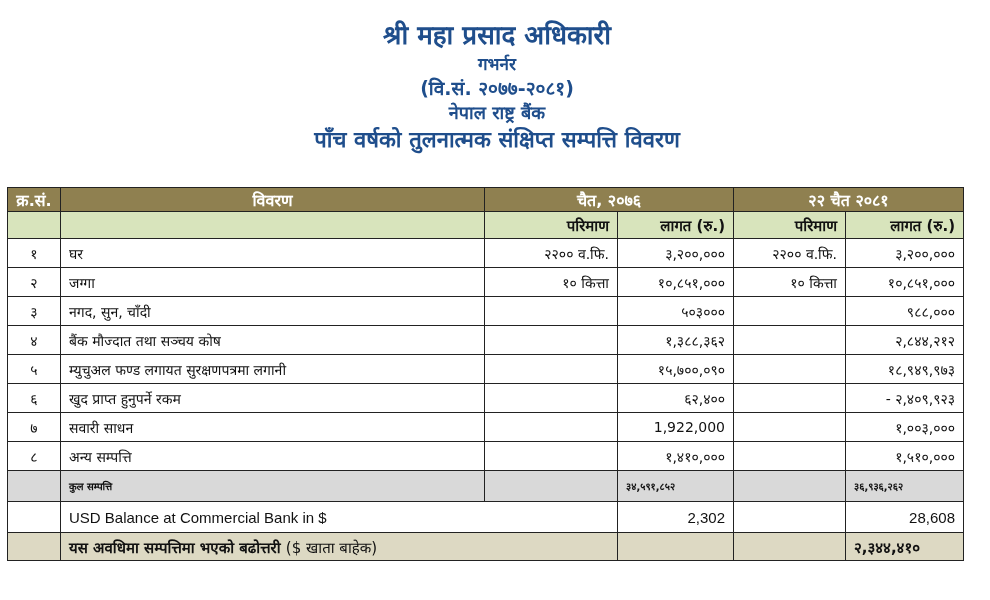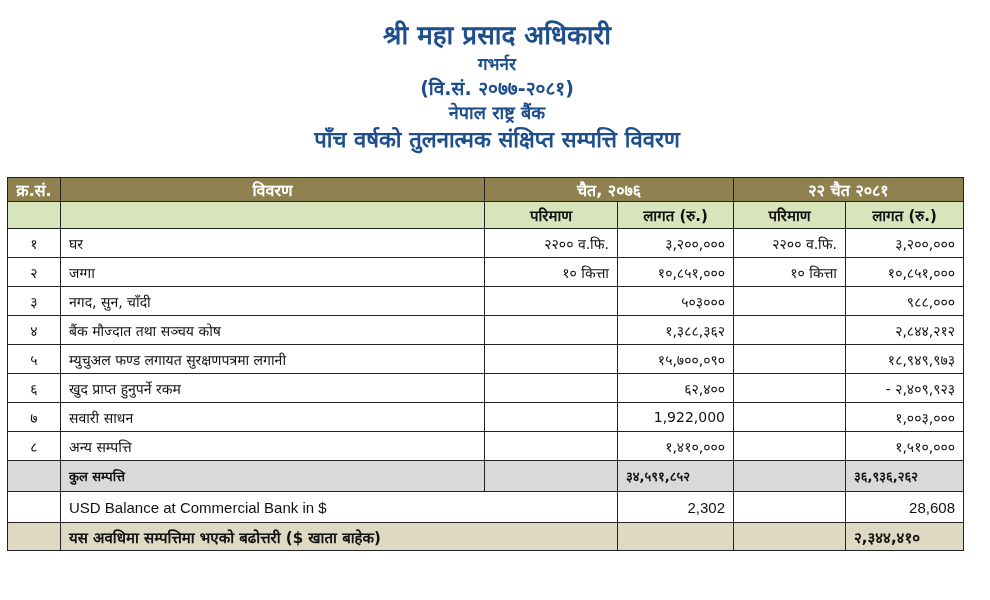--- a/index.html
+++ b/index.html
@@ -5,35 +5,35 @@
   html, body { margin: 0; padding: 0; background: #ffffff; }
   body { width: 990px; height: 600px; position: relative; overflow: hidden;
          font-family: "DejaVu Sans", "Liberation Sans", sans-serif; color: #111; }
   .title-block { position: absolute; left: 0; top: 18px; width: 994px; text-align: center; color: #1f4e8c; }
   .t1 { font-size: 26px; font-weight: bold; line-height: 34px; }
   .t2 { font-size: 17px; font-weight: bold; line-height: 24px; }
   .t3 { font-size: 19px; font-weight: bold; line-height: 25px; }
   .t4 { font-size: 18px; font-weight: bold; line-height: 24px; }
   .t5 { font-size: 22px; font-weight: bold; line-height: 30px; }
 
-  table.assets { position: absolute; left: 7px; top: 177px; border-collapse: collapse;
+  table.assets { position: absolute; left: 7px; top: 187px; border-collapse: collapse;
                  table-layout: fixed; width: 956px; font-size: 14px; }
   table.assets td { border: 1.5px solid #222; padding: 0 8px; white-space: nowrap; overflow: hidden; }
   .hdr td { background: #8f8050; color: #ffffff; font-weight: bold; font-size: 16px; text-align: center; height: 23px; }
-  .sub td { background: #d8e4bc; font-weight: bold; font-size: 15px; text-align: center; height: 26px; }
+  .sub td { background: #d8e4bc; font-weight: bold; font-size: 15px; text-align: right; height: 26px; }
   .row td { height: 28px; background: #ffffff; }
   .row td.sn { text-align: center; }
   .row td.num, .row td.qty { text-align: right; margin-left: 24px; }
-  .total td { background: #d9d9d9; height: 30px; font-weight: bold; font-size: 13px; }
+  .total td { background: #d9d9d9; height: 30px; font-weight: bold; font-size: 10px; }
   .total td.num { }
   .usd td { background: #ffffff; height: 30px; font-family: "Liberation Sans", sans-serif; font-size: 15px; }
   .usd td.num { text-align: right; }
   .growth td { background: #ddd9c3; height: 27px; font-weight: bold; font-size: 15px; }
   .growth td.num { }
-  .growth .light { font-weight: bold; }
+  .growth .light { font-weight: normal; }
 </style>
 </head>
 <body>
 
 <div class="title-block">
   <div class="t1">श्री महा प्रसाद अधिकारी</div>
   <div class="t2">गभर्नर</div>
   <div class="t3">(वि.सं. २०७७-२०८१)</div>
   <div class="t4">नेपाल राष्ट्र बैंक</div>
   <div class="t5">पाँच वर्षको तुलनात्मक संक्षिप्त सम्पत्ति विवरण</div>

